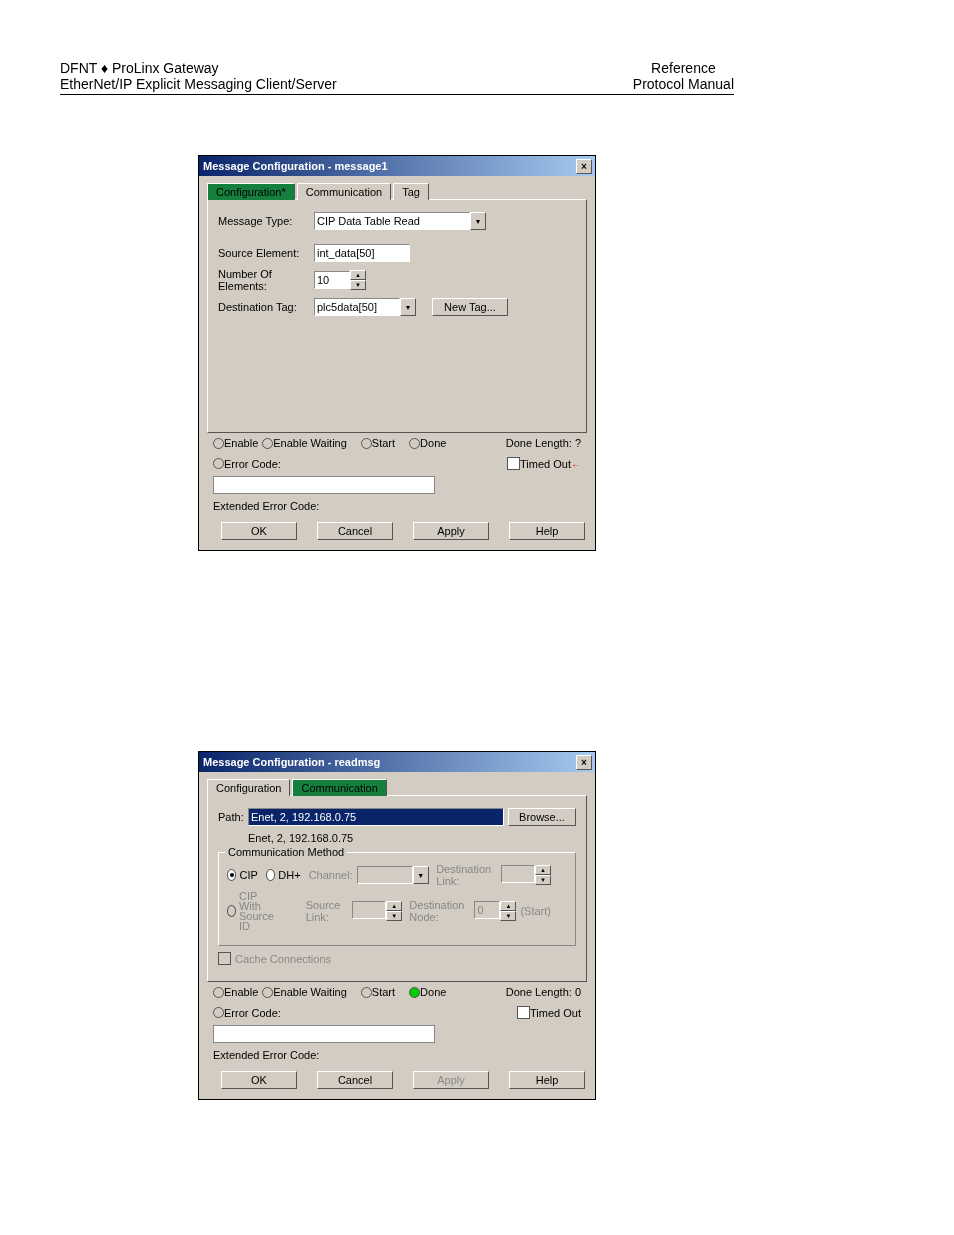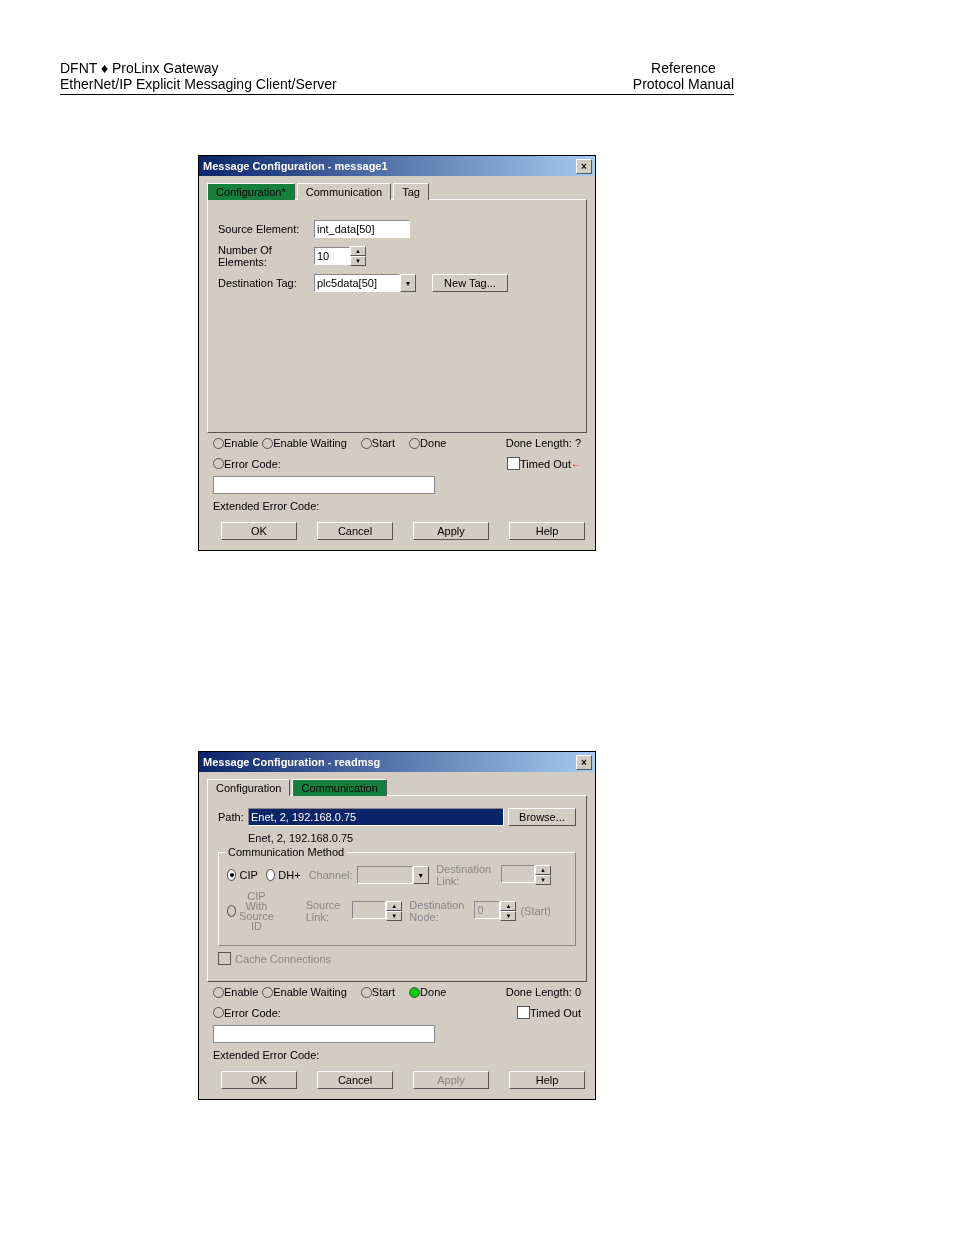--- a/index.html
+++ b/index.html
@@ -195,20 +195,27 @@
     <div class="titlebar">
       <span>Message Configuration - message1</span>
       <span class="closebox">×</span>
     </div>
     <div class="tabs">
       <div class="tab active">Configuration*</div>
       <div class="tab inactive">Communication</div>
       <div class="tab inactive">Tag</div>
     </div>
     <div class="tabpanel" style="min-height:210px;">
+      <div class="row">
+        <label>Message Type:</label>
+        <div style="display:flex;">
+          <input class="textbox" style="width: 150px;" value="CIP Data Table Read">
+          <div class="dropdown-btn">▼</div>
+        </div>
+      </div>
       <div style="height:8px;"></div>
       <div class="row">
         <label>Source Element:</label>
         <input class="textbox" style="width: 90px;" value="int_data[50]">
       </div>
       <div class="row">
         <label>Number Of Elements:</label>
         <input class="textbox" style="width: 30px;" value="10">
         <div class="spinner">
           <div class="spin-btn">▲</div>
@@ -298,21 +305,21 @@
           <div style="display:flex;margin-left:4px;">
             <input class="textbox disabled" style="width: 28px;">
             <div class="spinner">
                 <div class="spin-btn">▲</div>
                 <div class="spin-btn">▼</div>
               </div>
           </div>
         </div>
         <div class="row">
           <span class="radio disabled"></span>
-          <span class="dim" style="margin:0 22px 0 3px;line-height:10px;text-align:center;">CIP With<br>Source ID</span>
+          <span class="dim" style="margin:0 22px 0 3px;line-height:10px;">CIP With<br>Source ID</span>
           <span style="width:14px;"></span>
           <span class="dim">Source Link:</span>
           <div style="display:flex;margin-left:4px;">
             <input class="textbox disabled" style="width: 28px;">
             <div class="spinner">
                 <div class="spin-btn">▲</div>
                 <div class="spin-btn">▼</div>
               </div>
           </div>
           <span style="width:10px;"></span>

